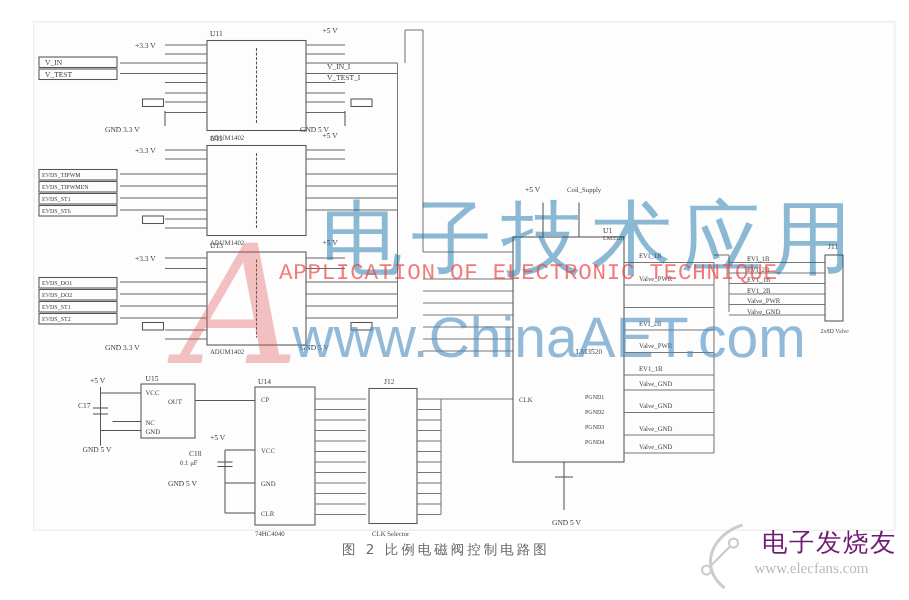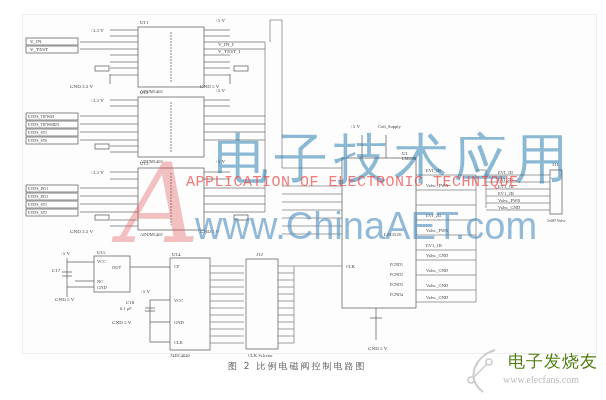--- a/index.html
+++ b/index.html
@@ -6,21 +6,21 @@
   body{width:606px;height:400px;position:relative;overflow:hidden;font-family:"Liberation Serif",serif;color:#333;}
   .frame{position:absolute;left:22px;top:14px;width:573px;height:338px;background:#fdfdfd;border:1px solid #eee;}
   svg{position:absolute;left:0;top:0;}
   .t{font-family:"Liberation Serif",serif;fill:#444;}
   .caption{position:absolute;left:228px;top:360px;font-size:9px;color:#666;letter-spacing:2px;font-family:"DejaVu Sans",sans-serif;}
   .wm1{position:absolute;left:186px;top:174px;font-family:Liberation Mono, monospace;font-size:15px;color:#ef4444;opacity:.7;letter-spacing:.5px;}
   .wm2{position:absolute;left:150px;top:205px;font-family:"Liberation Sans",sans-serif;font-size:38px;color:#4c8ec1;opacity:.6;margin-left:45px;}
   .wm3{position:absolute;left:214px;top:123px;font-family:"DejaVu Serif",serif;font-size:54px;color:#0369a1;opacity:.45;letter-spacing:6px;}
   .wmA{position:absolute;left:120px;top:140px;font-family:"DejaVu Serif",serif;font-style:italic;font-size:110px;color:#e05050;opacity:.35;}
   .logo{position:absolute;left:455px;top:342px;width:150px;height:58px;}
-  .logo-cn{position:absolute;left:508px;top:350px;font-size:17px;color:#4d7c0f;font-family:"DejaVu Sans",sans-serif;letter-spacing:1px;}
+  .logo-cn{position:absolute;left:508px;top:350px;font-size:17px;color:#701a75;font-family:"DejaVu Sans",sans-serif;letter-spacing:1px;}
   .logo-url{position:absolute;left:503px;top:374px;font-size:10px;color:#bbb;font-family:Liberation Serif, serif;}
 </style>
 </head>
 <body>
 
 <div class="frame"></div>
 
 <svg width="606" height="400" stroke="#555" stroke-width="0.7" fill="none">
 
   <g>

